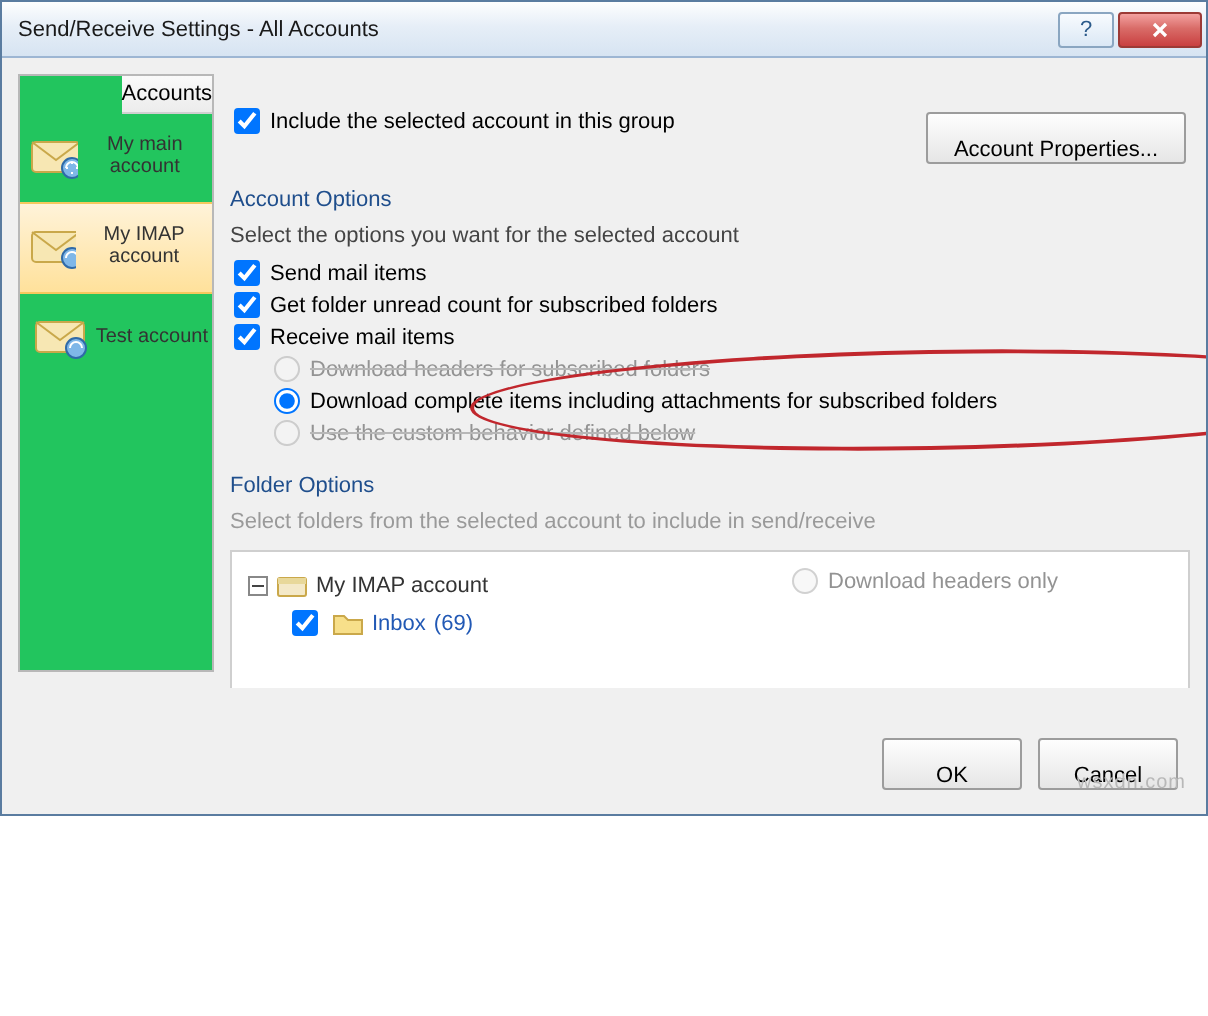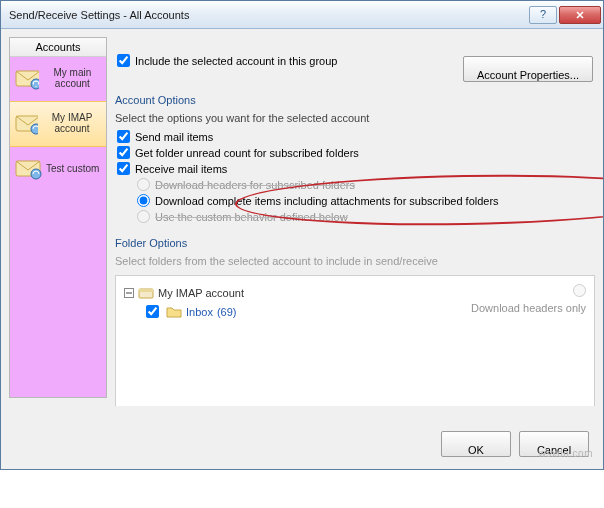--- a/index.html
+++ b/index.html
@@ -1,24 +1,24 @@
 <!DOCTYPE html>
 <html><head>
 <meta charset="utf-8">
 <style>
   * { box-sizing: border-box; font-family: "Segoe UI", Tahoma, sans-serif; font-size: 11px; }
   body { margin: 0; background: #fff; }
-  .window { width: 604px; height: 470px; border: 1px solid #5a7ca0; background: #f0f0f0; display: flex; flex-direction: column; position: relative; }
+  .window { width: 604px; height: 408px; border: 1px solid #5a7ca0; background: #f0f0f0; display: flex; flex-direction: column; position: relative; }
   .titlebar { height: 28px; background: linear-gradient(#fdfefe,#e6eef7 45%,#d7e4f2); display:flex; align-items:center; padding:0 2px 0 8px; border-bottom:1px solid #9db6d3; }
   .titlebar .title { flex:1; color:#1a1a1a; }
   .tbbtn { width:28px; height:18px; margin-left:2px; border:1px solid #8aa6c1; border-radius:2px; display:flex; align-items:center; justify-content:center; background:linear-gradient(#f8fbfe,#dbe8f5); }
   .tbbtn svg { display:block; }
   .closebtn { width:42px; background:linear-gradient(#f3a1a0,#d96c68 45%,#c94040); border-color:#9c3a36; }
   .body { flex:1; display:flex; padding:8px; gap:8px; overflow:hidden; }
-  .sidebar { width:98px; border:1px solid #b8b8b8; background:#f0abfc; display:flex; flex-direction:column; }
+  .sidebar { width:98px; border:1px solid #b8b8b8; background:#22c55e; display:flex; flex-direction:column;align-items:flex-end; }
   .sidebar-head { text-align:center; padding:3px 0; border-bottom:1px solid #d0d0d0; background:linear-gradient(#fafafa,#ececec); }
   .acct { display:flex; align-items:center; gap:2px; padding:8px 2px 10px; cursor:pointer; }
   .acct.sel { background:linear-gradient(#fff3d9,#ffe19b); border-top:1px solid #f5c85e; border-bottom:1px solid #f5c85e; }
   .acct .lbl { font-size:10px; text-align:center; color:#333; line-height:1.1; }
   .acct svg { display:block; }
   .main { flex:1; display:flex; flex-direction:column; gap:4px; position:relative; }
   .toprow { display:flex; align-items:center; gap:8px; padding:2px 2px 4px; }
   .toprow .spacer { flex:1; }
   .btn { height:22px; padding:12px 10px; border:1px solid #9c9c9c; background:linear-gradient(#fefefe,#e6e6e6); border-radius:2px; cursor:pointer; min-width:70px;margin-top:17px; }
   .btn.wide { min-width:130px; }
@@ -32,21 +32,21 @@
   .opt.disabled { color:#939393; }
   .opt.disabled.strike { text-decoration:line-through; text-decoration-color:#b7b7b7; }
   .ring { position:absolute; border:2px solid #c1272d; border-radius:50%/50%; pointer-events:none; }
   .ring1 { left:120px; top:138px; width:460px; height:50px; transform:rotate(-1deg); }
   .folderbox { border:1px solid #cfcfcf; background:#fff; padding:8px; display:flex; gap:10px; min-height:170px; margin-top:2px; }
   .tree { flex:1; display:flex; flex-direction:column; gap:2px; padding-top:2px; }
   .tree-row { display:flex; align-items:center; gap:4px; }
   .tree .child { padding-left:18px; }
   .tree .link { color:#2259b5; }
   .radiocol { width:190px; display:flex; flex-direction:column; gap:6px; color:#9a9a9a; }
-  .radiocol .opt { align-items:flex-end;flex-direction:column; }
+  .radiocol .opt { align-items:center; }
   .footer { display:flex; justify-content:flex-end; gap:8px; padding:8px 14px 12px; background:#f0f0f0; }
   .watermark { position:absolute; right:10px; bottom:10px; color:#b8b8b8; font-size:10px; letter-spacing:.5px; pointer-events:none; }
   label { cursor:pointer; }
   .disabled label, .disabled input { cursor:default; }
 </style>
 </head>
 <body>
 
 <div class="window">
 
@@ -91,21 +91,21 @@
         <span class="lbl">My IMAP account</span>
       </div>
 
       <div class="acct">
         <svg width="32" height="26">
             <rect x="4" y="6" width="24" height="15" rx="2" fill="#f7e7b3" stroke="#c9a84a"></rect>
             <path d="M4 6 L16 15 L28 6" fill="none" stroke="#c9a84a"></path>
             <circle cx="24" cy="19" r="5" fill="#7fb7e8" stroke="#2f6aa8"></circle>
             <path d="M21 19 A3 3 0 1 1 27 19" fill="none" stroke="#fff"></path>
           </svg>
-        <span class="lbl">Test custom</span>
+        <span class="lbl">Test account</span>
       </div>
     </div>
 
     <div class="main">
 
       <div class="toprow">
         <div class="opt">
           <input type="checkbox" checked="" style="">
           <label>Include the selected account in this group</label>
         </div>

